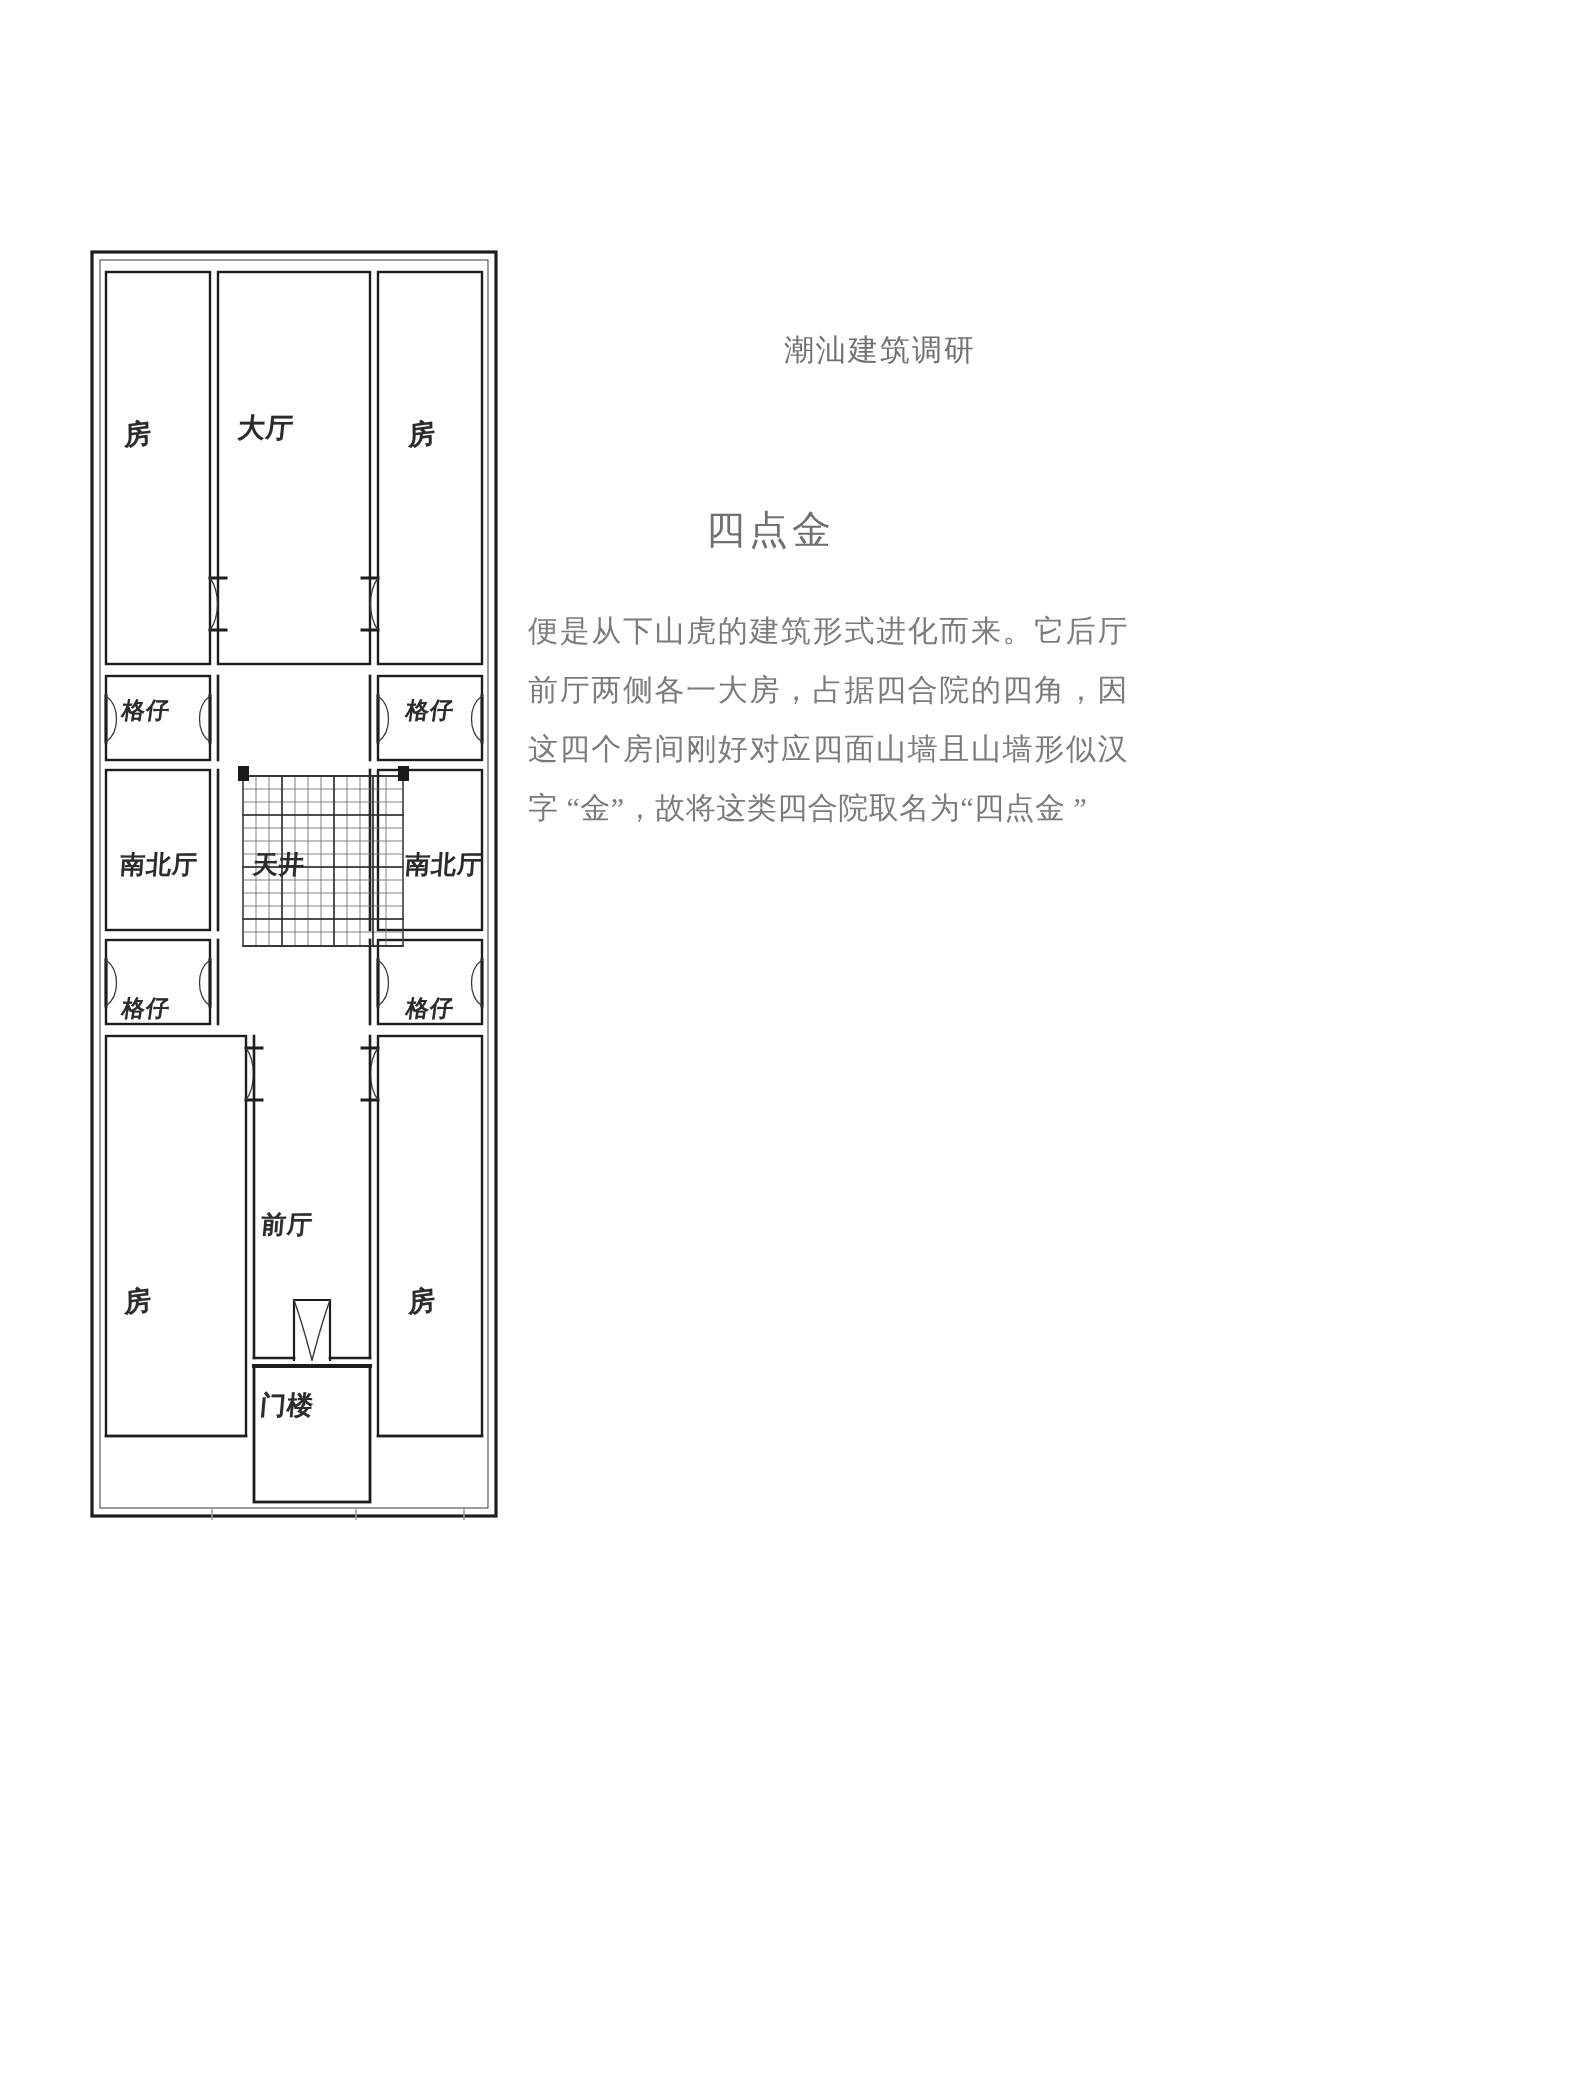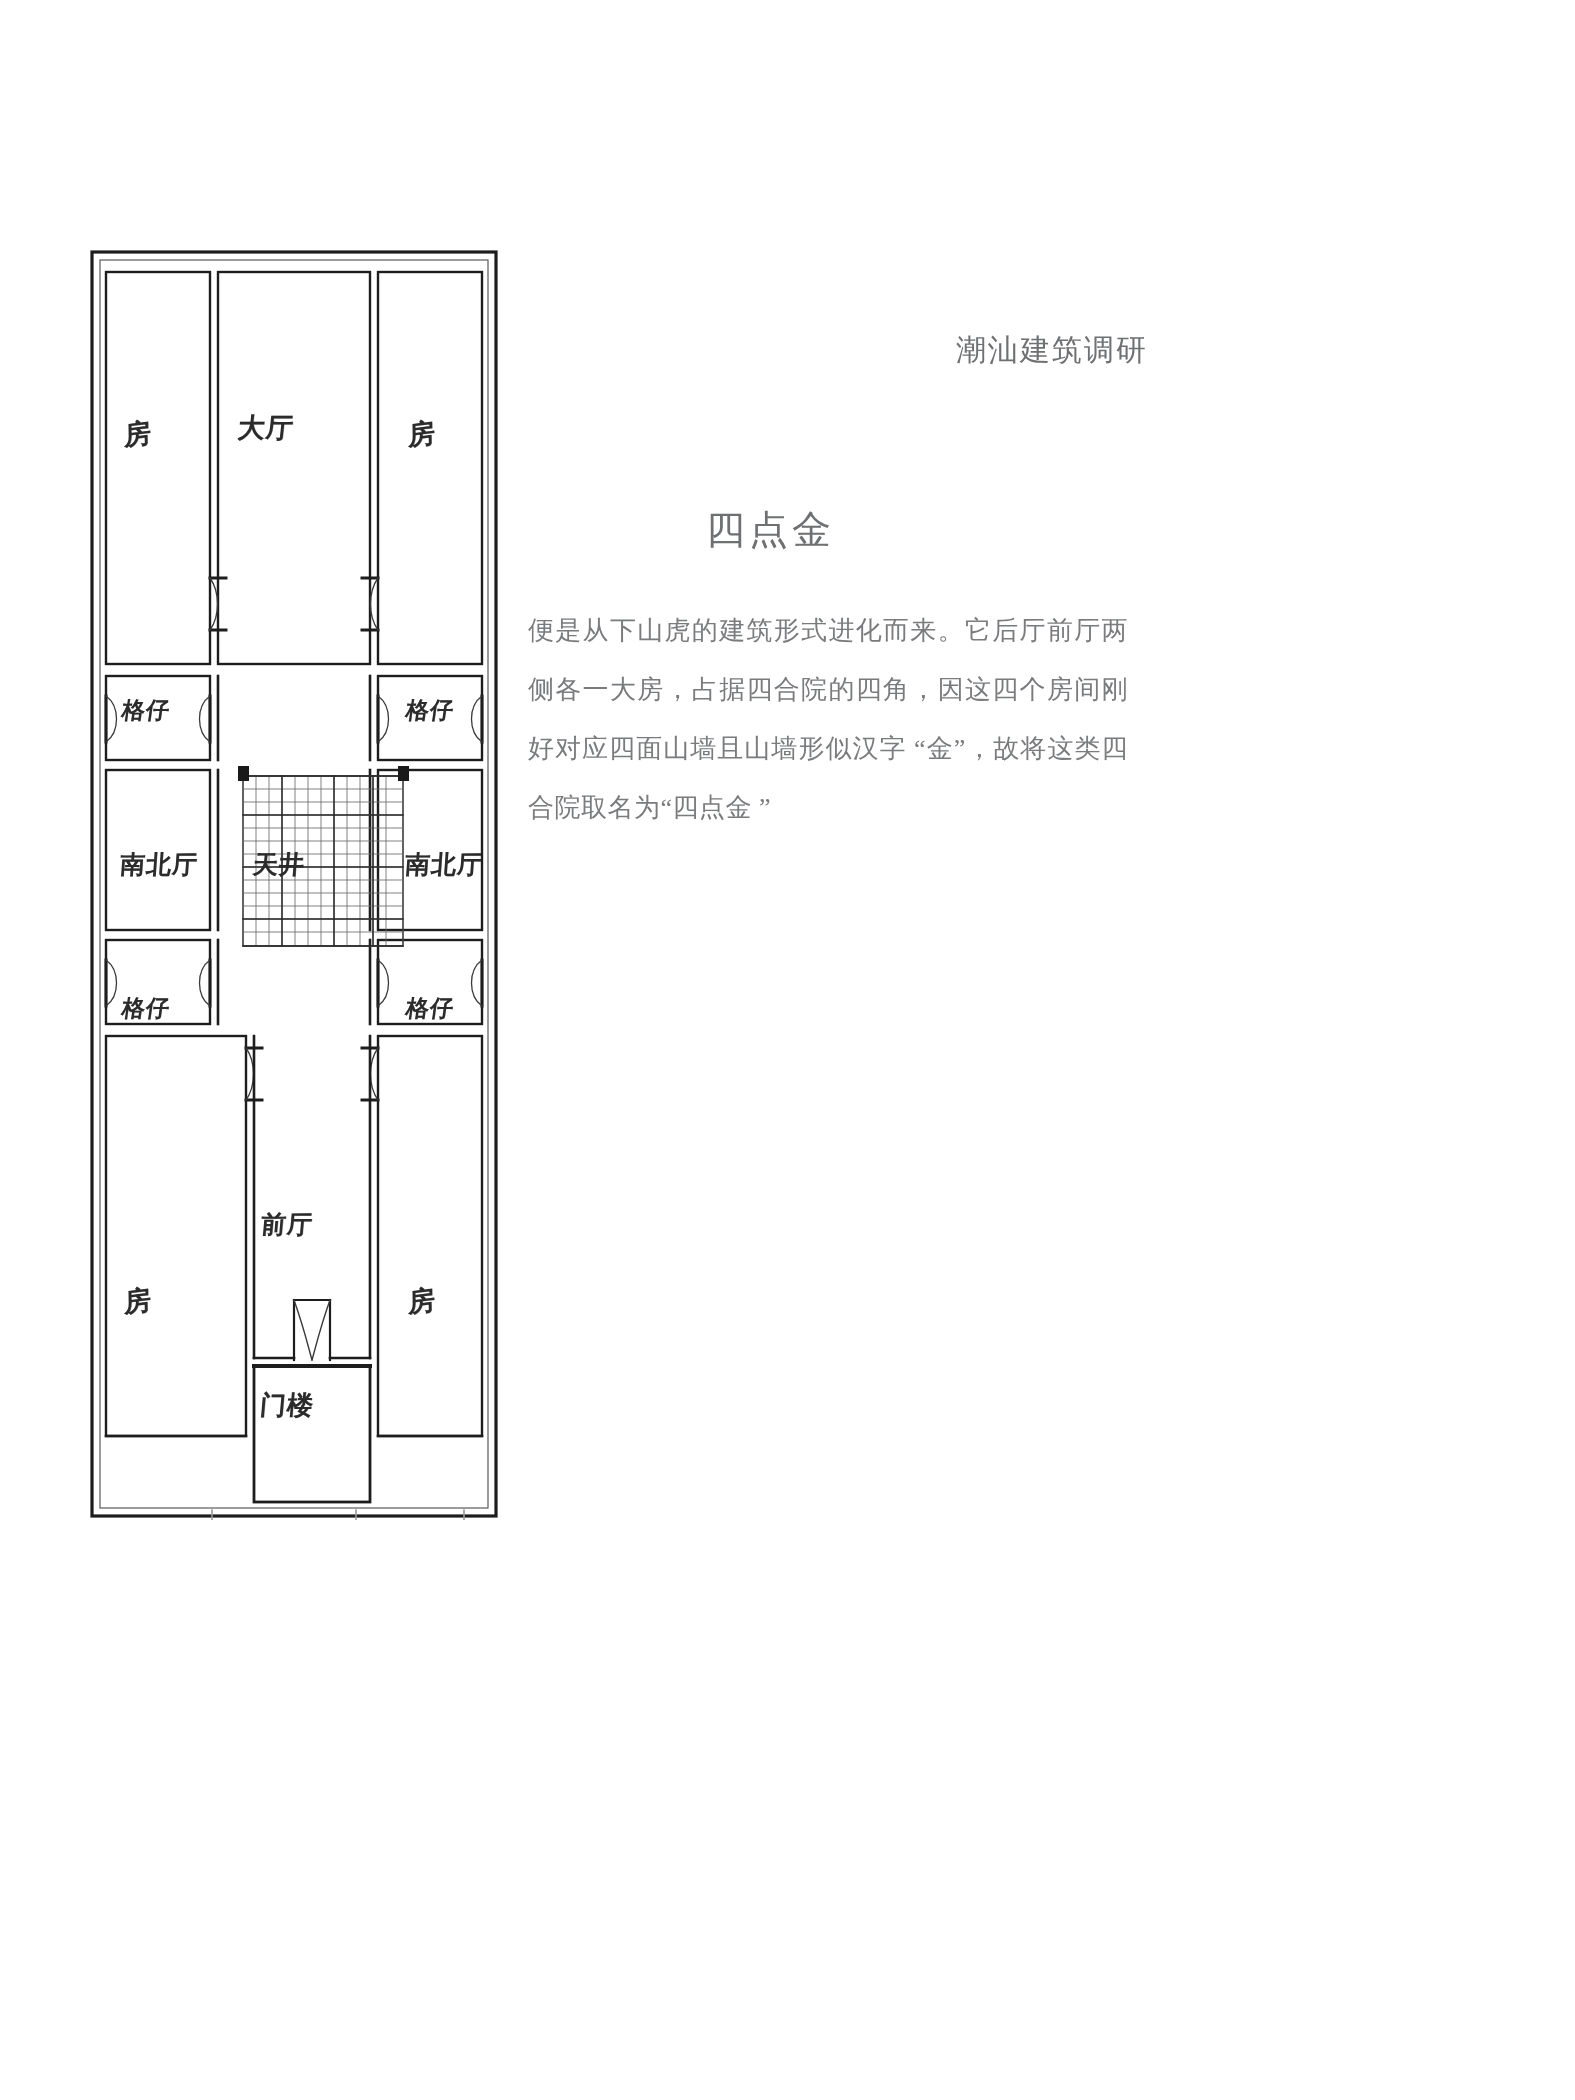--- a/index.html
+++ b/index.html
@@ -65,21 +65,21 @@
     position: absolute;
     left: 528px;
     top: 330px;
     width: 620px;
   }
   .doc-title {
     font-family: "Liberation Serif", "DejaVu Serif", serif;
     font-size: 30px;
     color: #6f7072;
     letter-spacing: 2px;
-    text-align: right;
+    text-align: center;
     padding-left: 84px;
     margin: 0 0 0 0;
     font-weight: 400;
   }
   .doc-subtitle {
     font-family: "Liberation Mono", "DejaVu Sans Mono", monospace;
     font-size: 27px;
     color: #77787a;
     letter-spacing: 1.5px;
     padding-left: 36px;
@@ -91,21 +91,21 @@
     font-family: "Liberation Serif", "DejaVu Serif", serif;
     font-size: 39px;
     color: #6f7072;
     letter-spacing: 4px;
     padding-left: 178px;
     margin: 132px 0 0 0;
     font-weight: 400;
   }
   .body-para {
     font-family: "Liberation Serif", "DejaVu Serif", serif;
-    font-size: 26px;
+    font-size: 30px;
     color: #7a7b7d;
     line-height: 59px;
     margin: 44px 0 0 0;
     width: 600px;
     text-align: justify;
     text-justify: inter-ideograph;
     letter-spacing: 0.5px;
     font-weight: 400;
   }
 </style>

